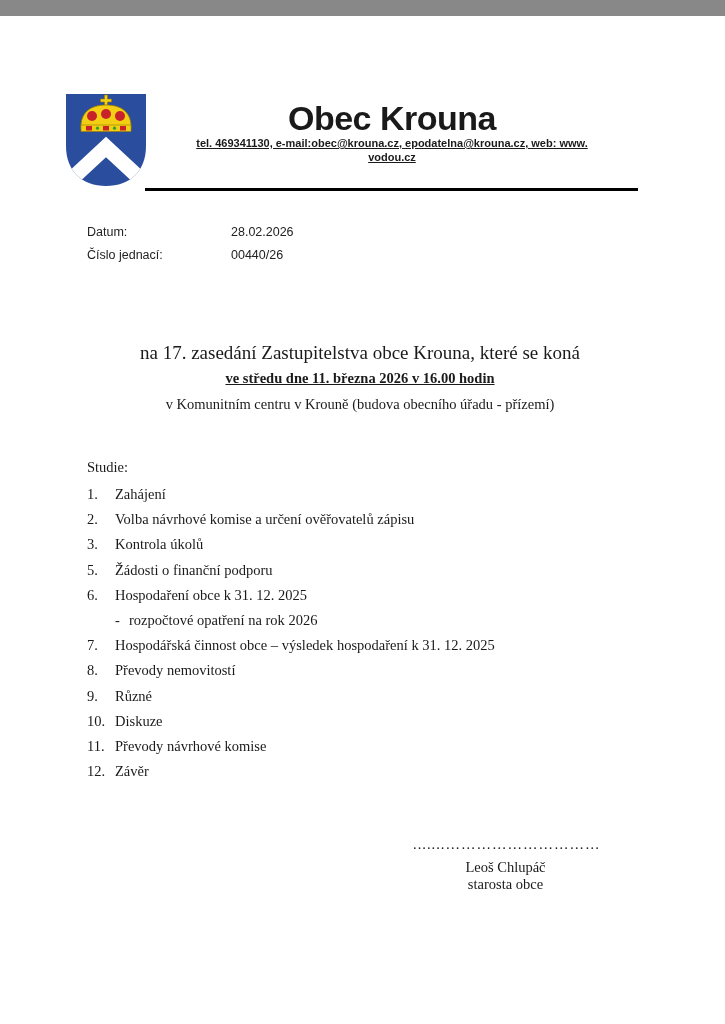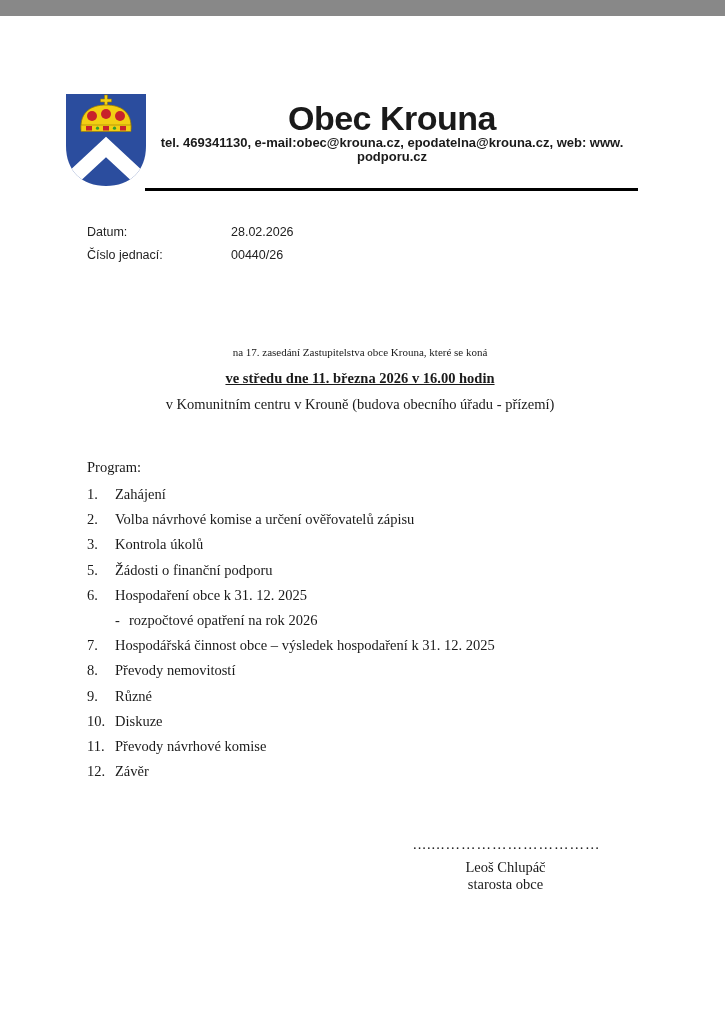--- a/index.html
+++ b/index.html
@@ -9,35 +9,35 @@
     font-family:"Liberation Serif", serif;color:#1a1a1a;
   }
   
   .emblem{position:absolute;left:64px;top:76px;width:84px;height:96px;}
   .header-text{
     position:absolute;left:145px;top:84px;width:494px;text-align:center;
     font-family:"Liberation Sans", sans-serif;font-weight:bold;
   }
   .org-name{font-size:34px;line-height:36px;letter-spacing:-0.5px;}
   .org-address{font-size:20px;line-height:23px;}
-  .org-contact{font-size:13px;line-height:12.5px;margin-top:1px;}
+  .org-contact{font-size:11px;line-height:12.5px;margin-top:1px;text-decoration:underline;}
   .header-rule{position:absolute;left:145px;top:172px;width:493px;height:3px;background:#000;}
   
   .meta-label,.meta-value{
     position:absolute;font-family:"Liberation Sans", sans-serif;
     font-size:12.5px;line-height:15px;color:#222;
   }
   .m-date-label{left:87px;top:209px;}
   .m-date-value{left:231px;top:209px;}
   .m-ref-label{left:87px;top:232px;}
   .m-ref-value{left:231px;top:232px;}
   
   .centered-col{position:absolute;left:60px;width:600px;text-align:center;}
   .doc-title{top:283px;font-size:17px;line-height:19px;font-weight:bold;letter-spacing:0.6px;}
-  .intro-1{top:328px;font-size:11px;line-height:17px;}
+  .intro-1{top:328px;font-size:19px;line-height:17px;}
   .intro-2{top:354px;font-size:14.5px;line-height:17px;font-weight:bold;text-decoration:underline;}
   .intro-3{top:380px;font-size:14.5px;line-height:17px;}
   
   .program-label{position:absolute;left:87px;top:443px;font-size:14.5px;line-height:17px;}
   .program-list{position:absolute;left:87px;top:466px;width:560px;}
   .prow{height:25.2px;line-height:25.2px;font-size:14.5px;white-space:nowrap;}
   .pnum{display:inline-block;width:28px;}
   .prow.sub{padding-left:28px;}
   .prow.sub .pnum{width:14px;}
   
@@ -70,34 +70,34 @@
       <rect x="39" y="34" width="6" height="4.5" fill="#c8232b"></rect>
       <rect x="56" y="34" width="6" height="4.5" fill="#c8232b"></rect>
       <circle cx="33.5" cy="36.2" r="1.6" fill="#2f9e33"></circle>
       <circle cx="50.5" cy="36.2" r="1.6" fill="#2f9e33"></circle>
     </g>
   </svg>
 
   <div class="header-text">
     <div class="org-name">Obec Krouna</div>
     <div class="org-contact">tel. 469341130, e-mail:obec@krouna.cz, epodatelna@krouna.cz, web: www.</div>
-    <div class="org-contact">podporu.cz</div>
+    <div class="org-contact">vodou.cz</div>
   </div>
   <div class="header-rule"></div>
 
   <div class="meta-label m-date-label">Datum:</div>
   <div class="meta-value m-date-value">28.02.2026</div>
   <div class="meta-label m-ref-label">Číslo jednací:</div>
   <div class="meta-value m-ref-value">00440/26</div>
 
   <div class="centered-col intro-1">na 17. zasedání Zastupitelstva obce Krouna, které se koná</div>
   <div class="centered-col intro-2">ve středu dne 11. března 2026 v 16.00 hodin</div>
   <div class="centered-col intro-3">v Komunitním centru v Krouně (budova obecního úřadu - přízemí)</div>
 
-  <div class="program-label">Program:</div>
+  <div class="program-label">Studie:</div>
   <div class="program-list">
     <div class="prow"><span class="pnum">1.</span><span class="ptext">Zahájení</span></div>
     <div class="prow"><span class="pnum">2.</span><span class="ptext">Volba návrhové komise a určení ověřovatelů zápisu</span></div>
     <div class="prow"><span class="pnum">3.</span><span class="ptext">Kontrola úkolů</span></div>
     <div class="prow"><span class="pnum">5.</span><span class="ptext">Žádosti o finanční podporu</span></div>
     <div class="prow"><span class="pnum">6.</span><span class="ptext">Hospodaření obce k 31. 12. 2025</span></div>
     <div class="prow sub"><span class="pnum">-</span><span class="ptext">rozpočtové opatření na rok 2026</span></div>
     <div class="prow"><span class="pnum">7.</span><span class="ptext">Hospodářská činnost obce – výsledek hospodaření k 31. 12. 2025</span></div>
     <div class="prow"><span class="pnum">8.</span><span class="ptext">Převody nemovitostí</span></div>
     <div class="prow"><span class="pnum">9.</span><span class="ptext">Různé</span></div>

